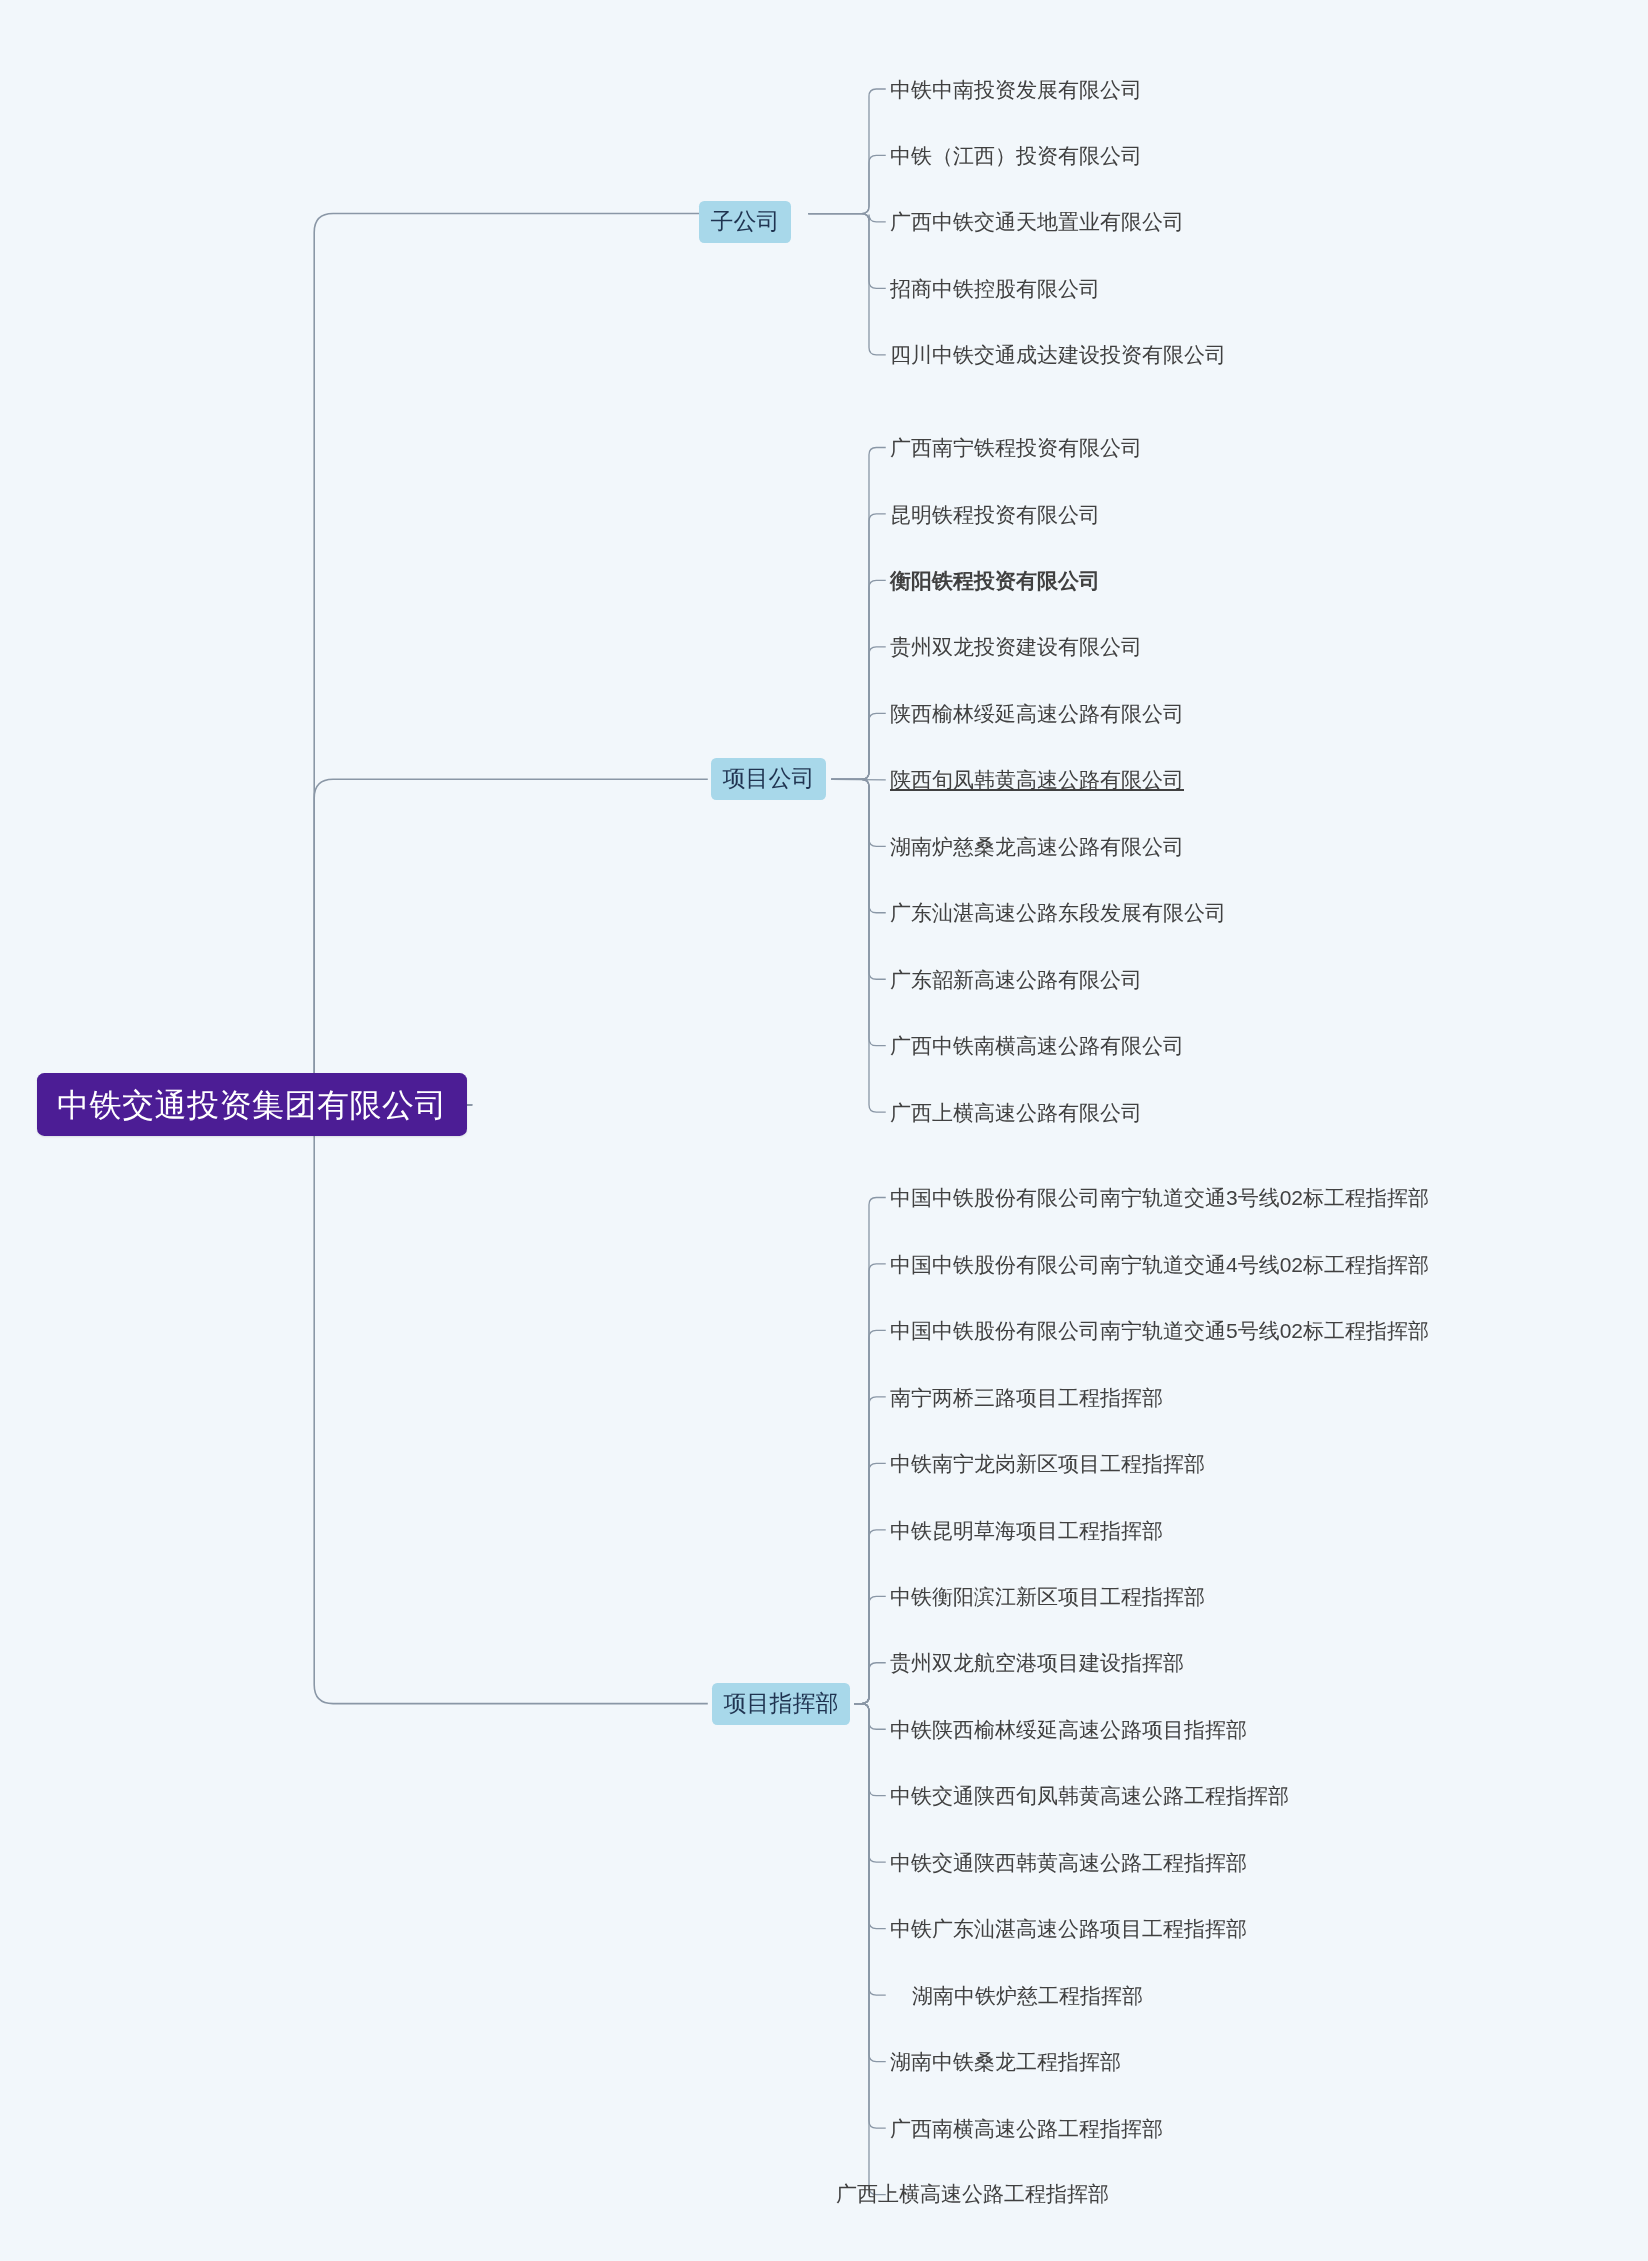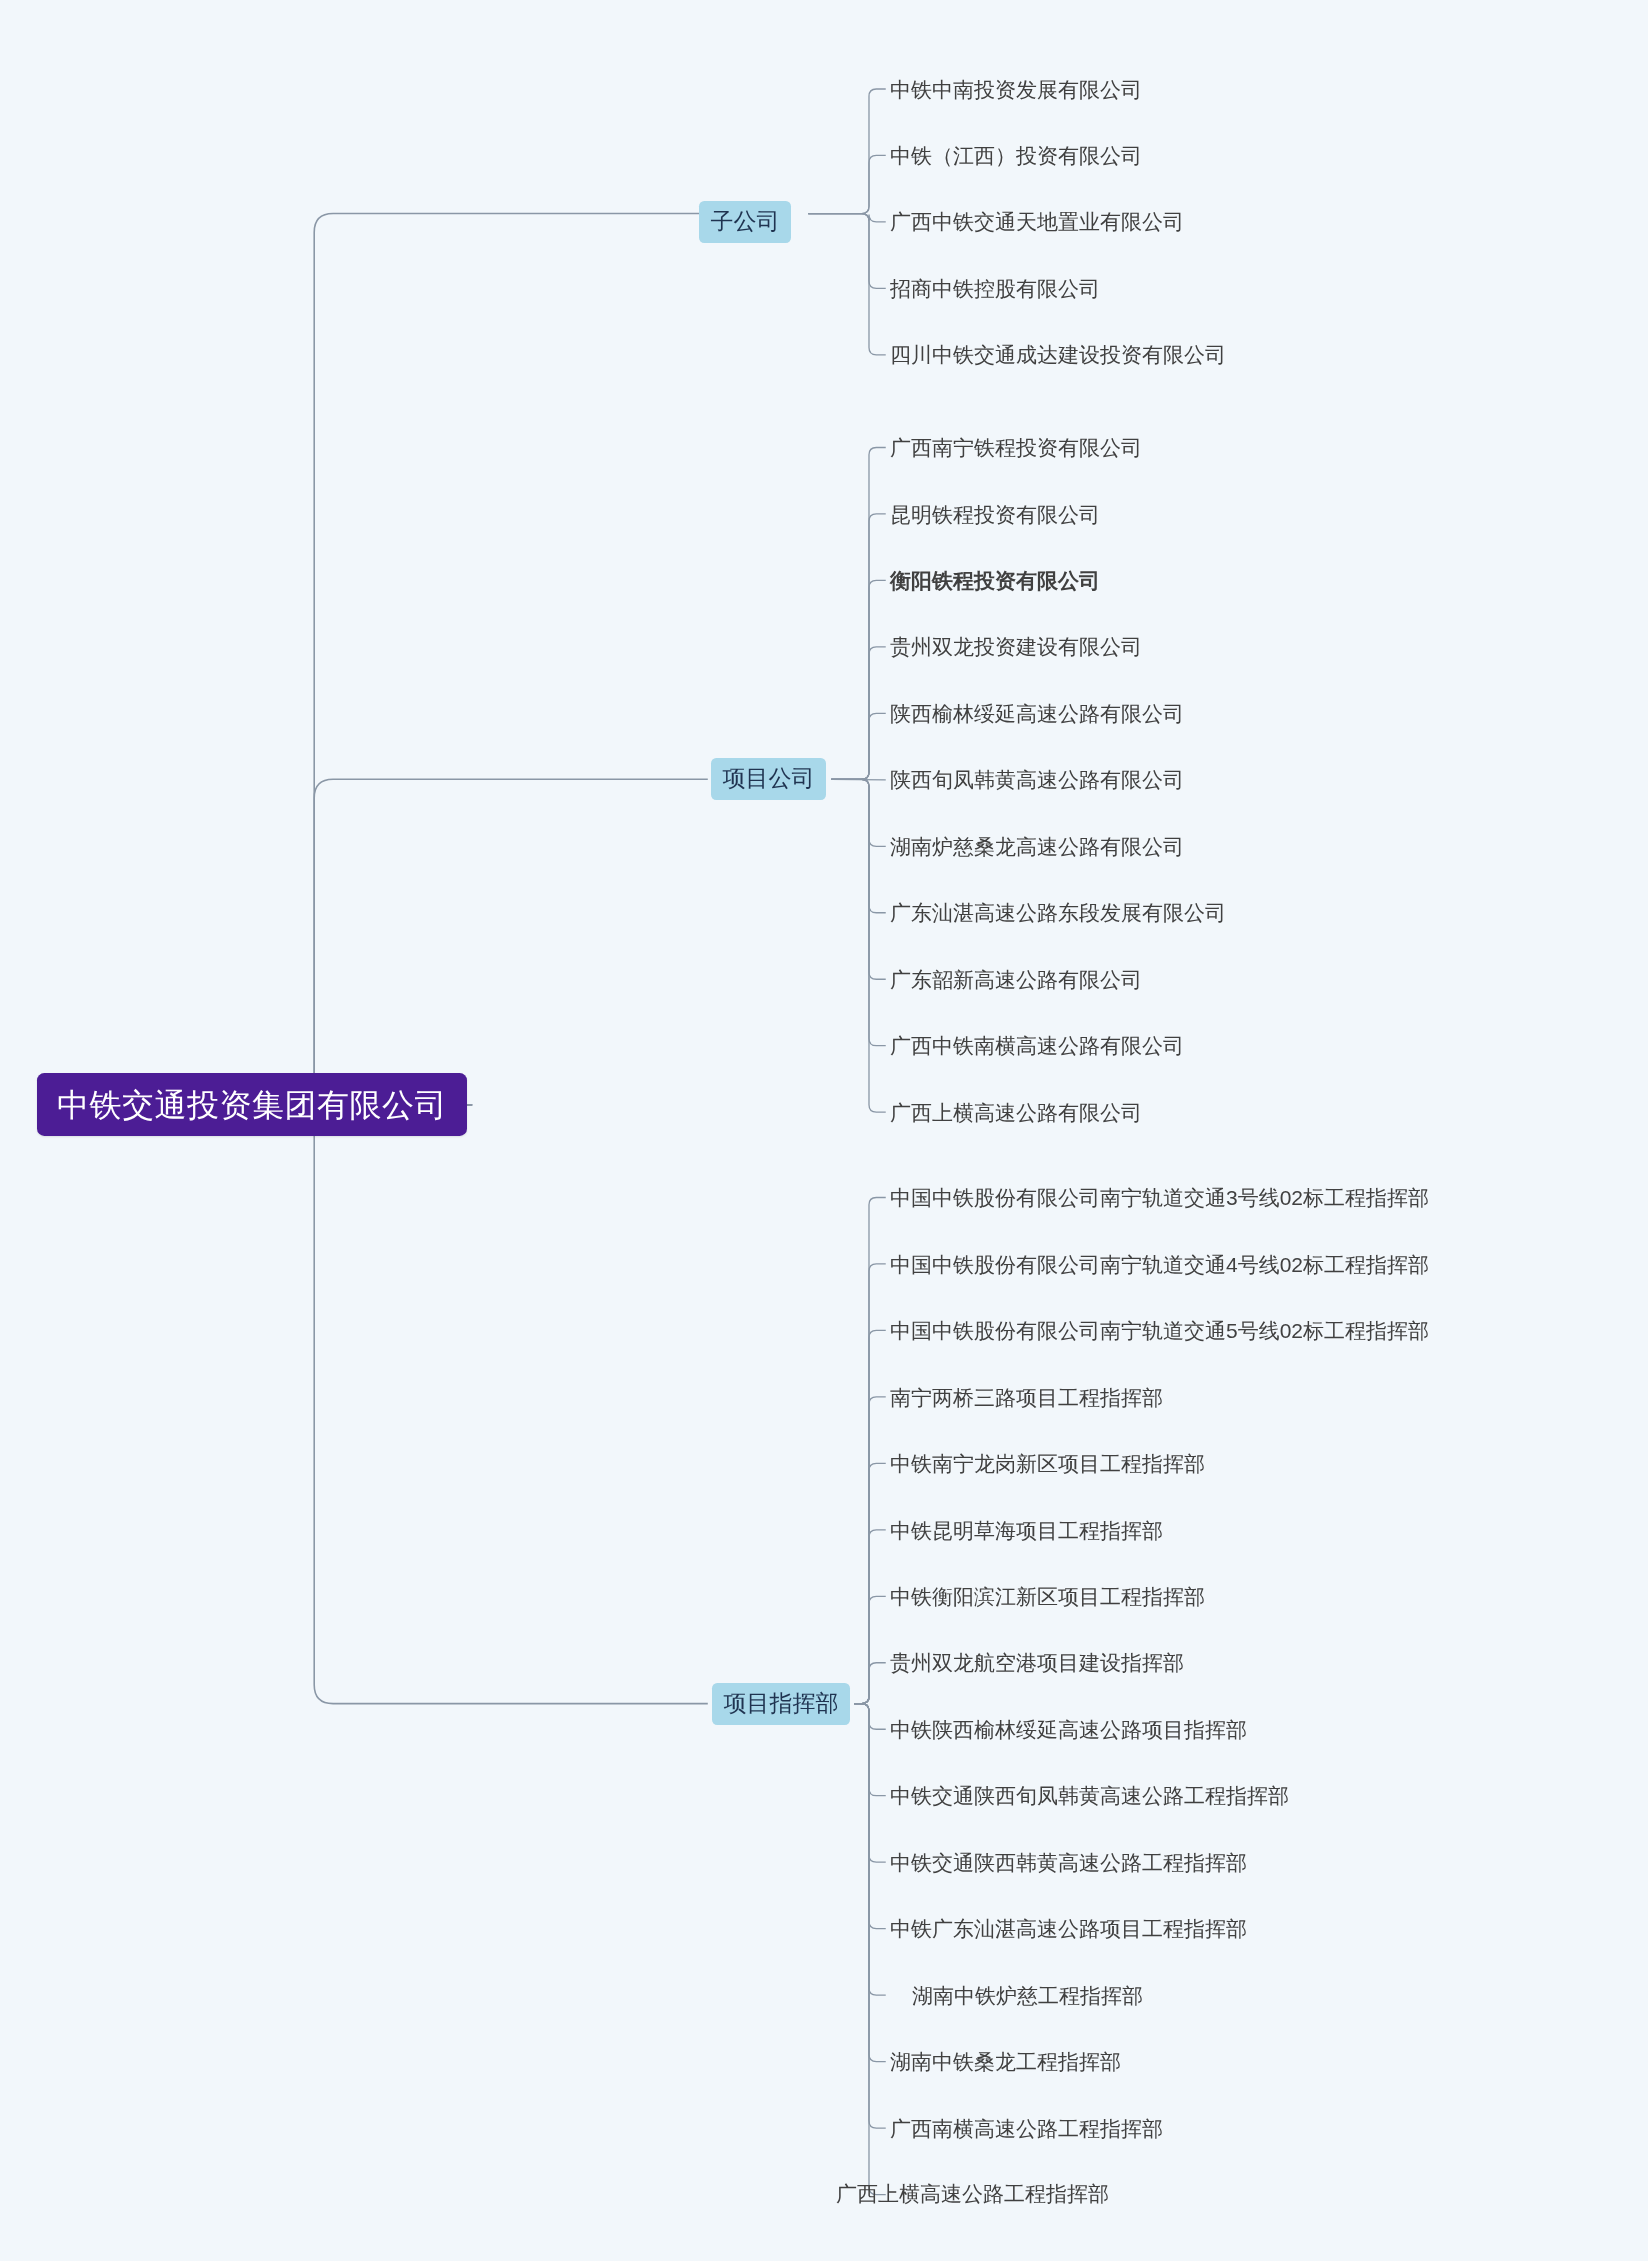--- a/index.html
+++ b/index.html
@@ -107,21 +107,21 @@
       <div class="leaf-node" style="left: 890px; top: 145px;">中铁（江西）投资有限公司</div>
       <div class="leaf-node" style="left: 890px; top: 211px;">广西中铁交通天地置业有限公司</div>
       <div class="leaf-node" style="left: 890px; top: 278px;">招商中铁控股有限公司</div>
       <div class="leaf-node" style="left: 890px; top: 344px;">四川中铁交通成达建设投资有限公司</div>
       <div class="branch-node" style="left: 711px; top: 758px;">项目公司</div>
       <div class="leaf-node" style="left: 890px; top: 437px;">广西南宁铁程投资有限公司</div>
       <div class="leaf-node" style="left: 890px; top: 504px;">昆明铁程投资有限公司</div>
       <div class="leaf-node" style="left: 890px; top: 570px; font-weight: bold;">衡阳铁程投资有限公司</div>
       <div class="leaf-node" style="left: 890px; top: 636px;">贵州双龙投资建设有限公司</div>
       <div class="leaf-node" style="left: 890px; top: 703px;">陕西榆林绥延高速公路有限公司</div>
-      <div class="leaf-node" style="left: 890px; top: 769px;">陕西旬凤韩黄高速公路有限公司</div>
+      <div class="leaf-node" style="left: 890px; top: 769px; text-decoration: underline;">陕西旬凤韩黄高速公路有限公司</div>
       <div class="leaf-node" style="left: 890px; top: 836px;">湖南炉慈桑龙高速公路有限公司</div>
       <div class="leaf-node" style="left: 890px; top: 902px;">广东汕湛高速公路东段发展有限公司</div>
       <div class="leaf-node" style="left: 890px; top: 969px;">广东韶新高速公路有限公司</div>
       <div class="leaf-node" style="left: 890px; top: 1035px;">广西中铁南横高速公路有限公司</div>
       <div class="leaf-node" style="left: 890px; top: 1102px;">广西上横高速公路有限公司</div>
       <div class="branch-node" style="left: 712px; top: 1683px;">项目指挥部</div>
       <div class="leaf-node" style="left: 890px; top: 1187px;">中国中铁股份有限公司南宁轨道交通3号线02标工程指挥部</div>
       <div class="leaf-node" style="left: 890px; top: 1254px;">中国中铁股份有限公司南宁轨道交通4号线02标工程指挥部</div>
       <div class="leaf-node" style="left: 890px; top: 1320px;">中国中铁股份有限公司南宁轨道交通5号线02标工程指挥部</div>
       <div class="leaf-node" style="left: 890px; top: 1387px;">南宁两桥三路项目工程指挥部</div>

